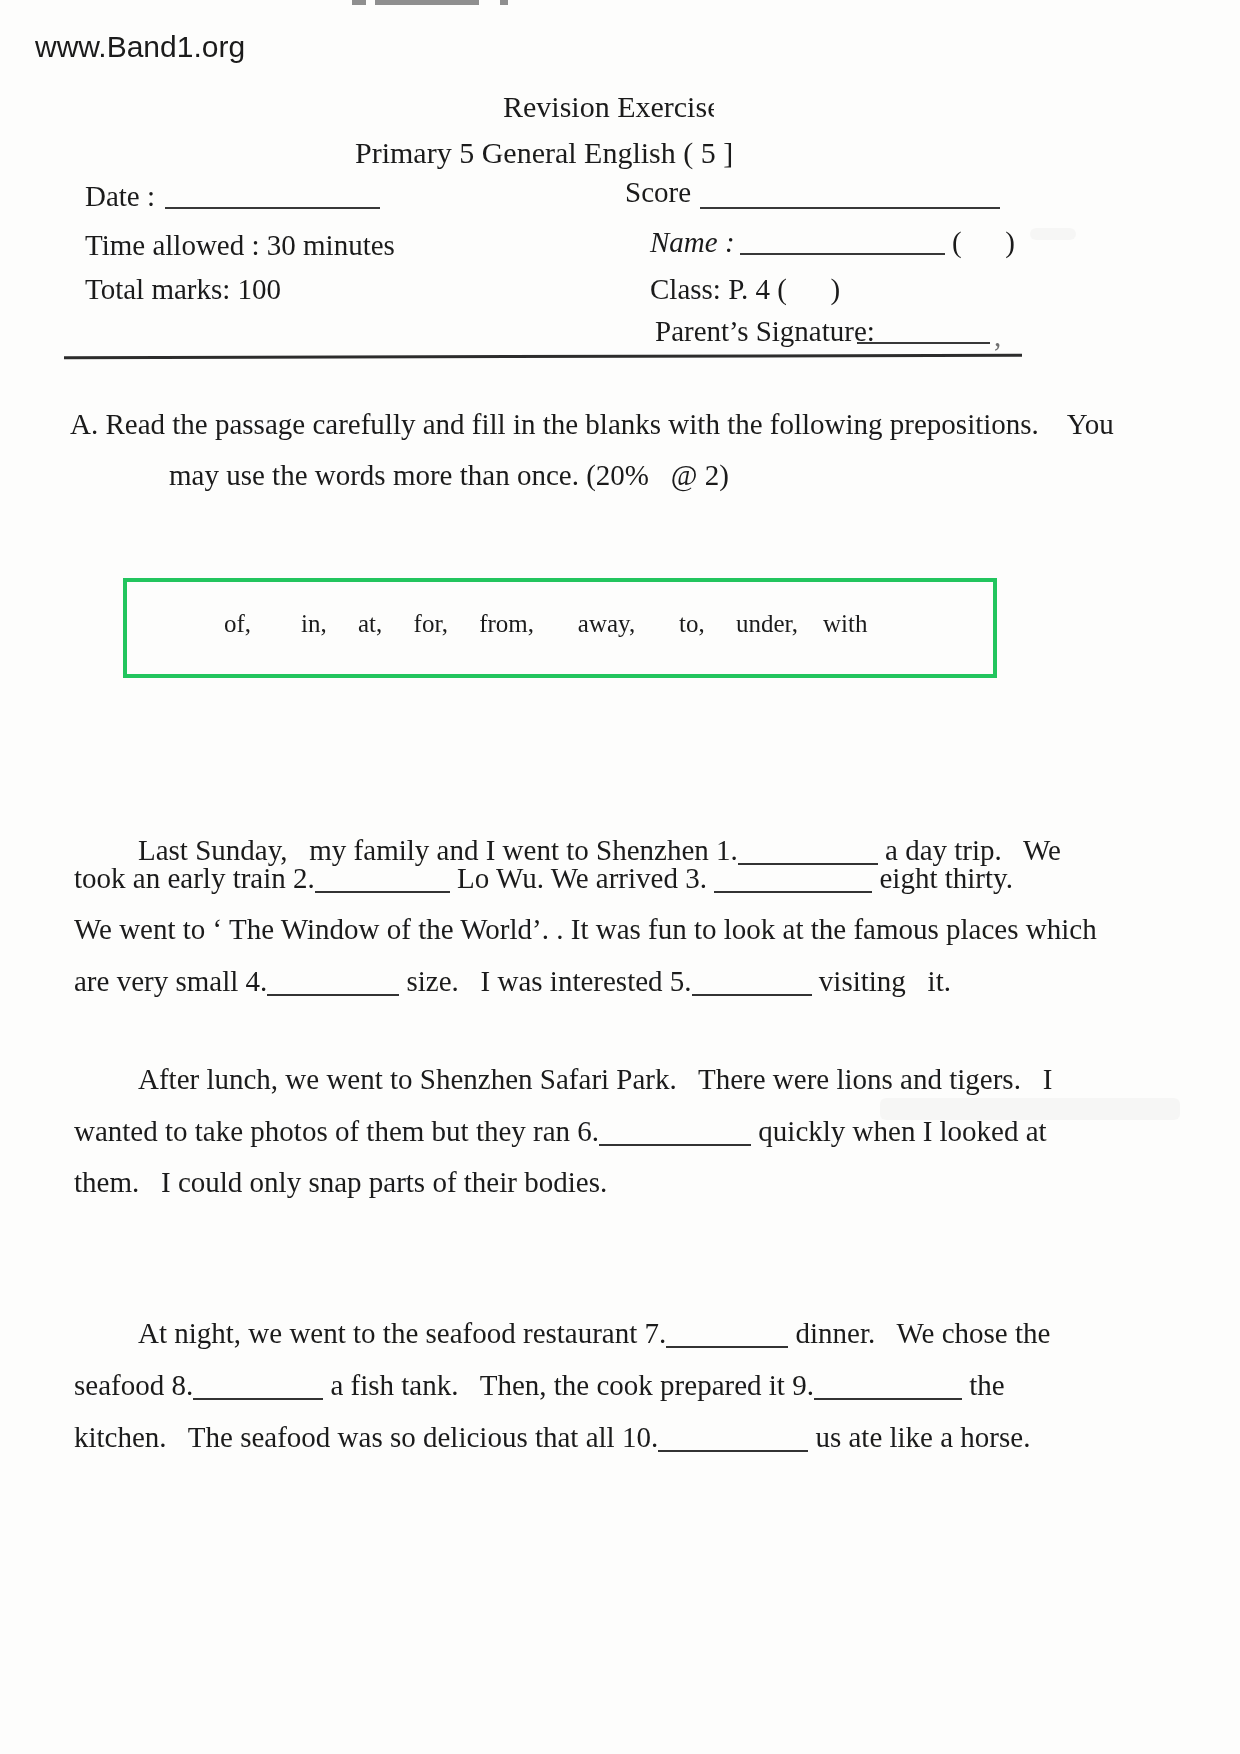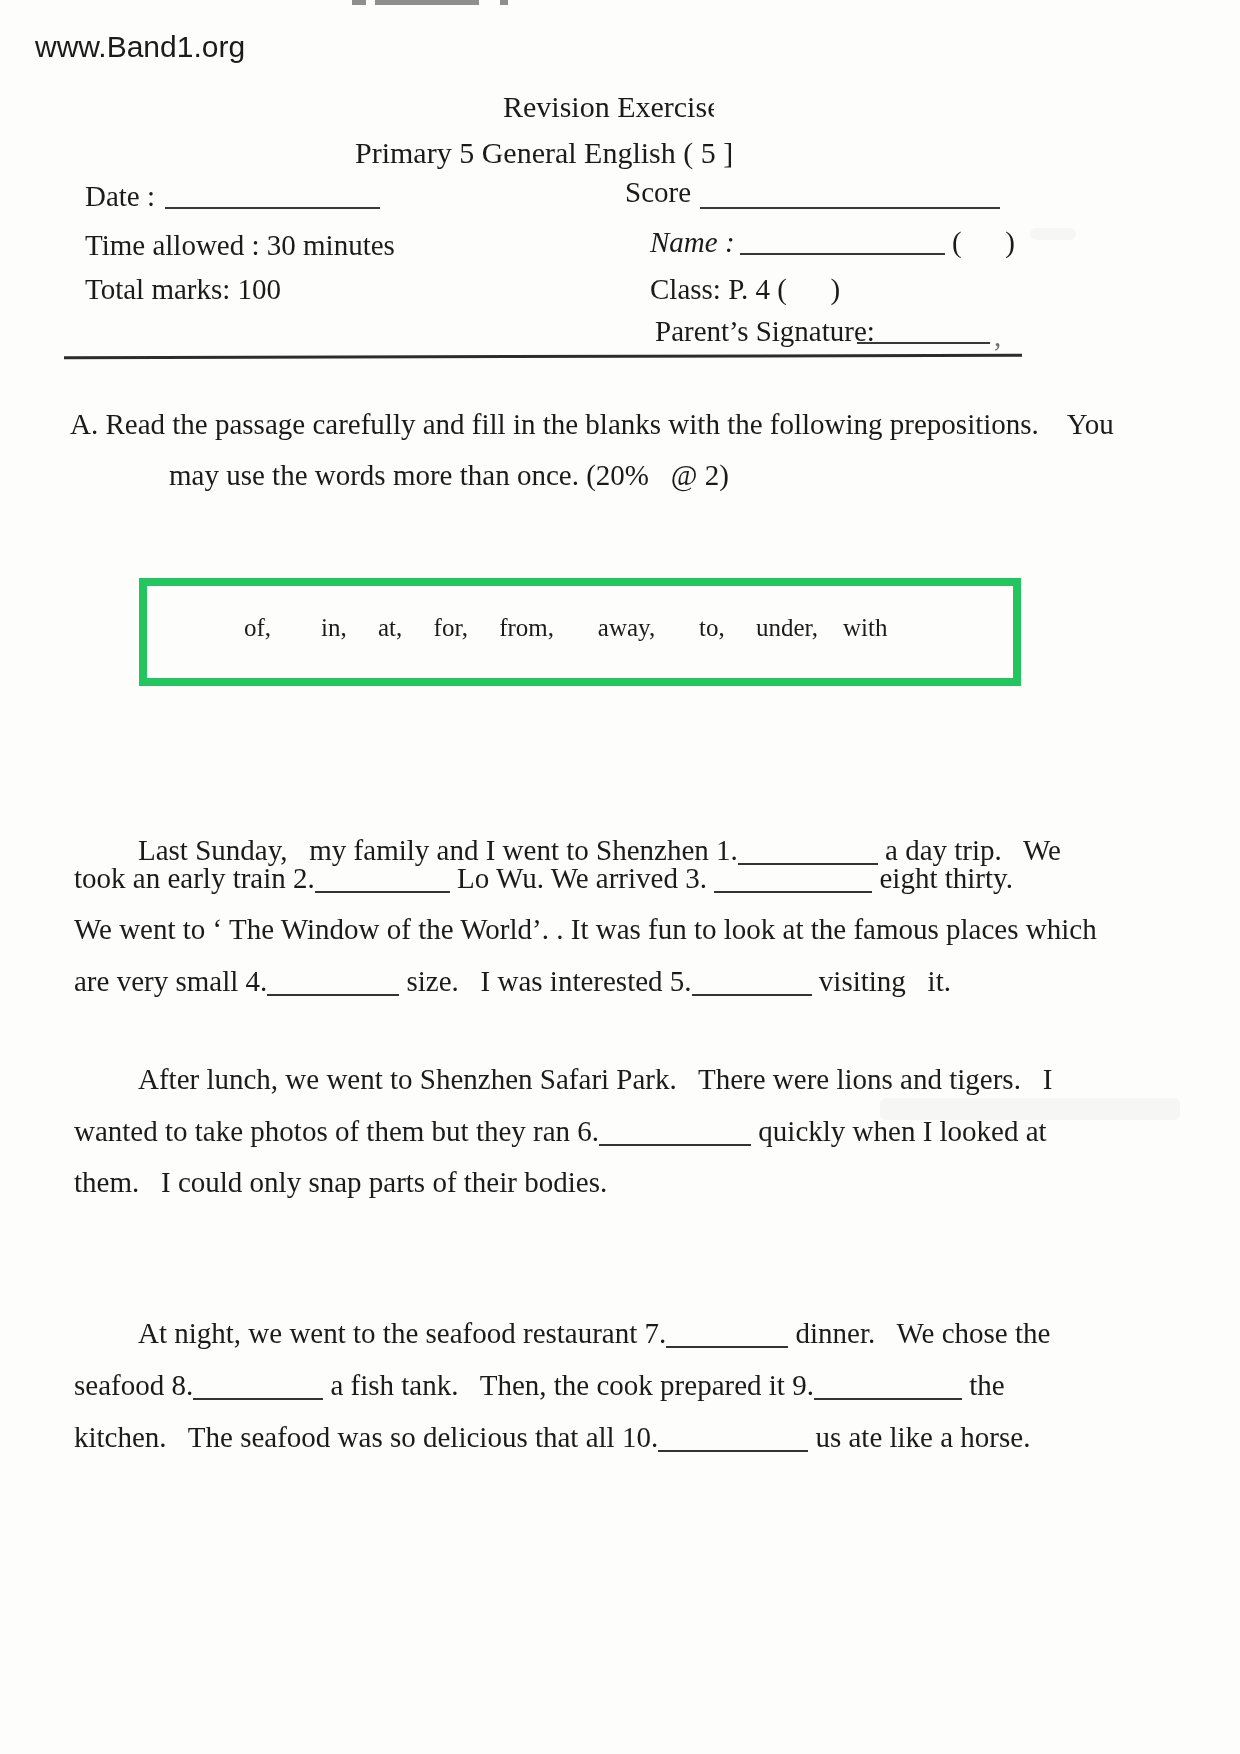--- a/index.html
+++ b/index.html
@@ -15,22 +15,22 @@
   .sans{font-family:"Liberation Sans", sans-serif;}
   .t25{font-size:29px;}
   .t26{font-size:30px;}
   
   .uline{position:absolute;border-bottom:2px solid #383838;height:24px;}
   .blank{display:inline-block;border-bottom:2px solid #333;height:14px;vertical-align:-5px;}
   .seg{white-space:pre;}
   .clip-tail{display:inline-block;width:7px;overflow:hidden;vertical-align:bottom;}
   
   .wordbox{
-    position:absolute;left:139px;top:578px;width:866px;height:92px;
-    border:8px solid #22c55e;background:transparent;
+    position:absolute;left:123px;top:578px;width:866px;height:92px;
+    border:4px solid #22c55e;background:transparent;
   }
   .wordbox .words{position:absolute;left:97px;top:28px;font-size:25px;white-space:pre;}
   .divider{position:absolute;left:64px;top:355px;width:958px;height:3px;background:#2c2c2c;transform:rotate(-0.15deg);}
   
   .scanbar{position:absolute;top:0;height:5px;background:#8f8f8f;}
   .smudge{position:absolute;background:rgba(120,120,120,0.05);border-radius:6px;}
   .comma-faint{color:#6f6f6f;}
 </style>
 </head>
 <body>

